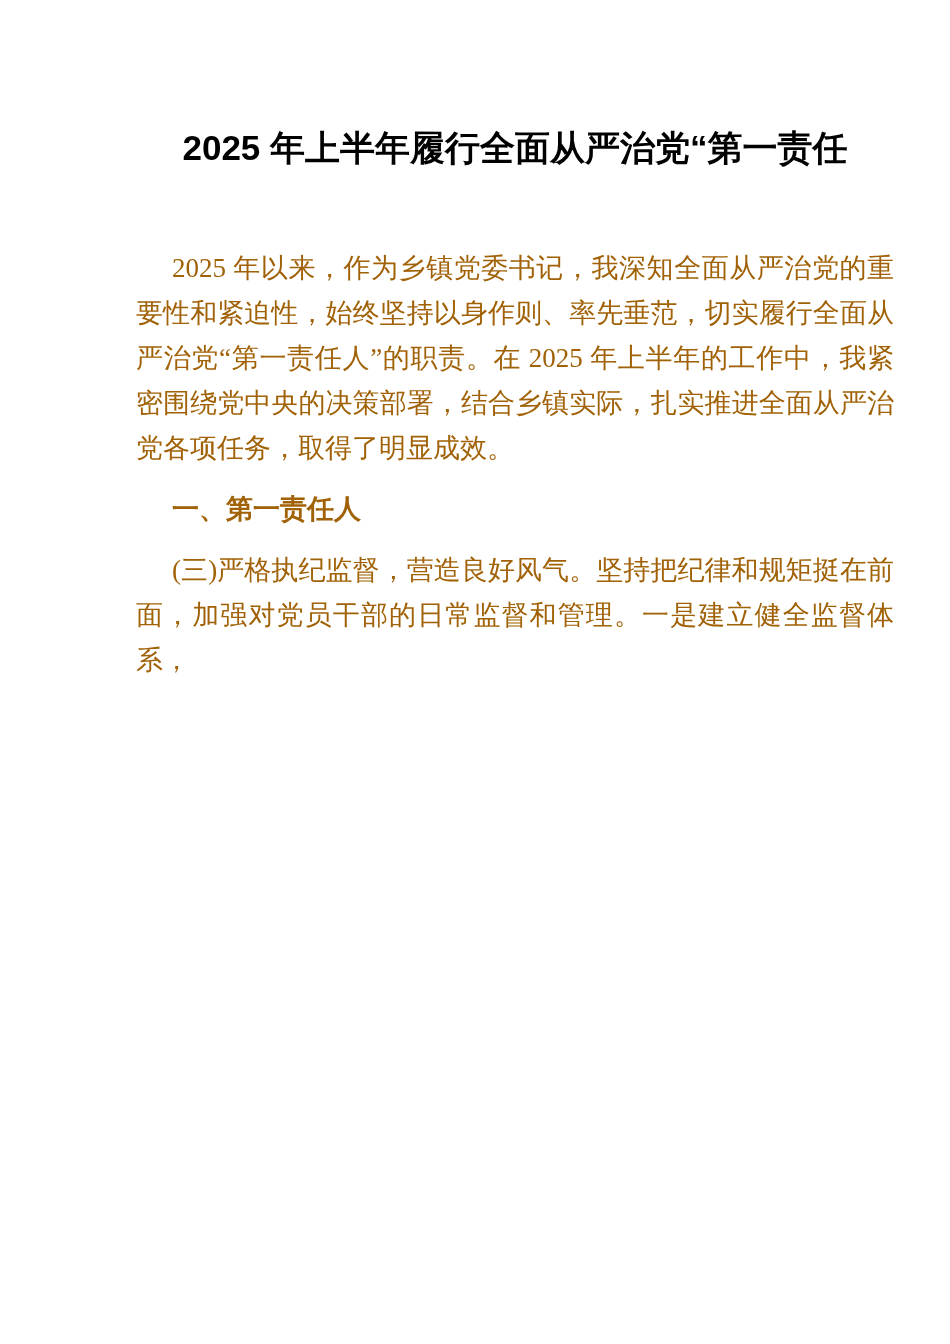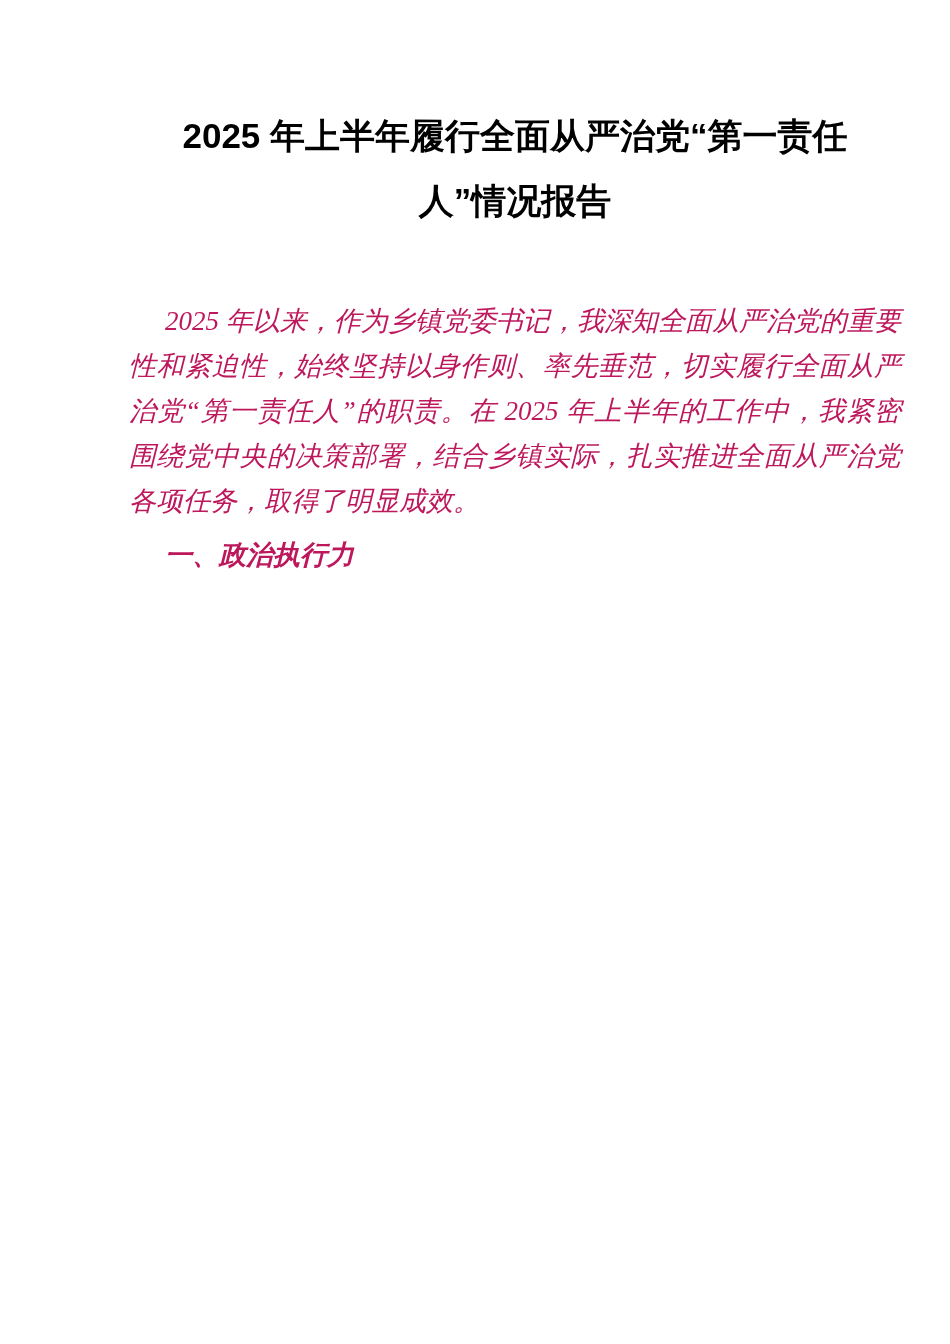--- a/index.html
+++ b/index.html
@@ -12,57 +12,56 @@
     width: 950px;
     height: 1344px;
     background: #ffffff;
     overflow: hidden;
     color: #000000;
     font-family: "Liberation Serif", "DejaVu Serif", serif;
   }
   .content {
     position: absolute;
     left: 120px;
-    top: 0;
+    top: 12px;
     width: 790px;
   }
   .doc-title {
     margin: 103px 0 66px 0;
     text-align: center;
     font-family: "Liberation Sans", "DejaVu Sans", sans-serif;
     font-weight: 700;
     font-size: 35px;
     line-height: 65px;
     color: #000000;
   }
   .title-line {
     display: block;
   }
   .doc-body p {
-    margin: 9px;
+    margin: 16px;
     font-size: 27px;
     line-height: 45px;
     text-indent: 36px;
     text-align: justify;
-    color: #be185d;
-    font-style: italic;
+    color: #a16207;
   }
   .doc-body p.heading {
     font-family: "Liberation Sans", "DejaVu Sans", sans-serif;
     font-weight: 700;
     text-align: left;
   }
 </style>
 </head>
 <body>
 
 <div class="page">
   <div class="content">
     <h1 class="doc-title">
       <span class="title-line">2025 年上半年履行全面从严治党“第一责任</span>
-      <span class="title-line">人”情况报告</span>
     </h1>
     <div class="doc-body">
         <p class="para">2025 年以来，作为乡镇党委书记，我深知全面从严治党的重要性和紧迫性，始终坚持以身作则、率先垂范，切实履行全面从严治党“第一责任人”的职责。在 2025 年上半年的工作中，我紧密围绕党中央的决策部署，结合乡镇实际，扎实推进全面从严治党各项任务，取得了明显成效。</p>
-        <p class="heading">一、政治执行力</p>
+        <p class="heading">一、第一责任人</p>
+        <p class="para">(三)严格执纪监督，营造良好风气。坚持把纪律和规矩挺在前面，加强对党员干部的日常监督和管理。一是建立健全监督体系，</p>
       </div>
   </div>
 </div>
 
 </body></html>

